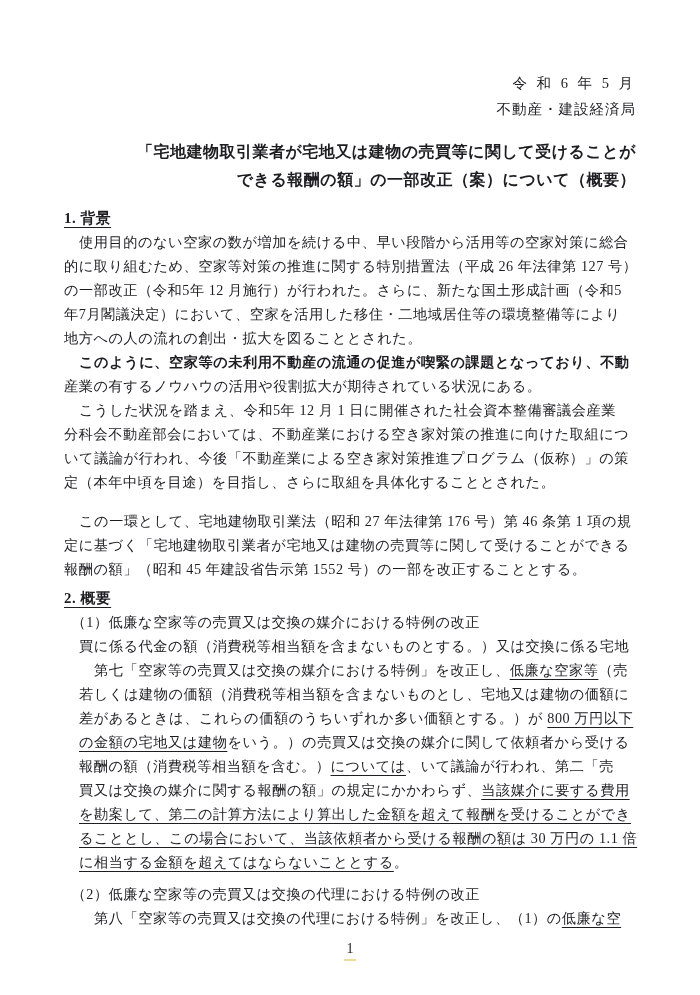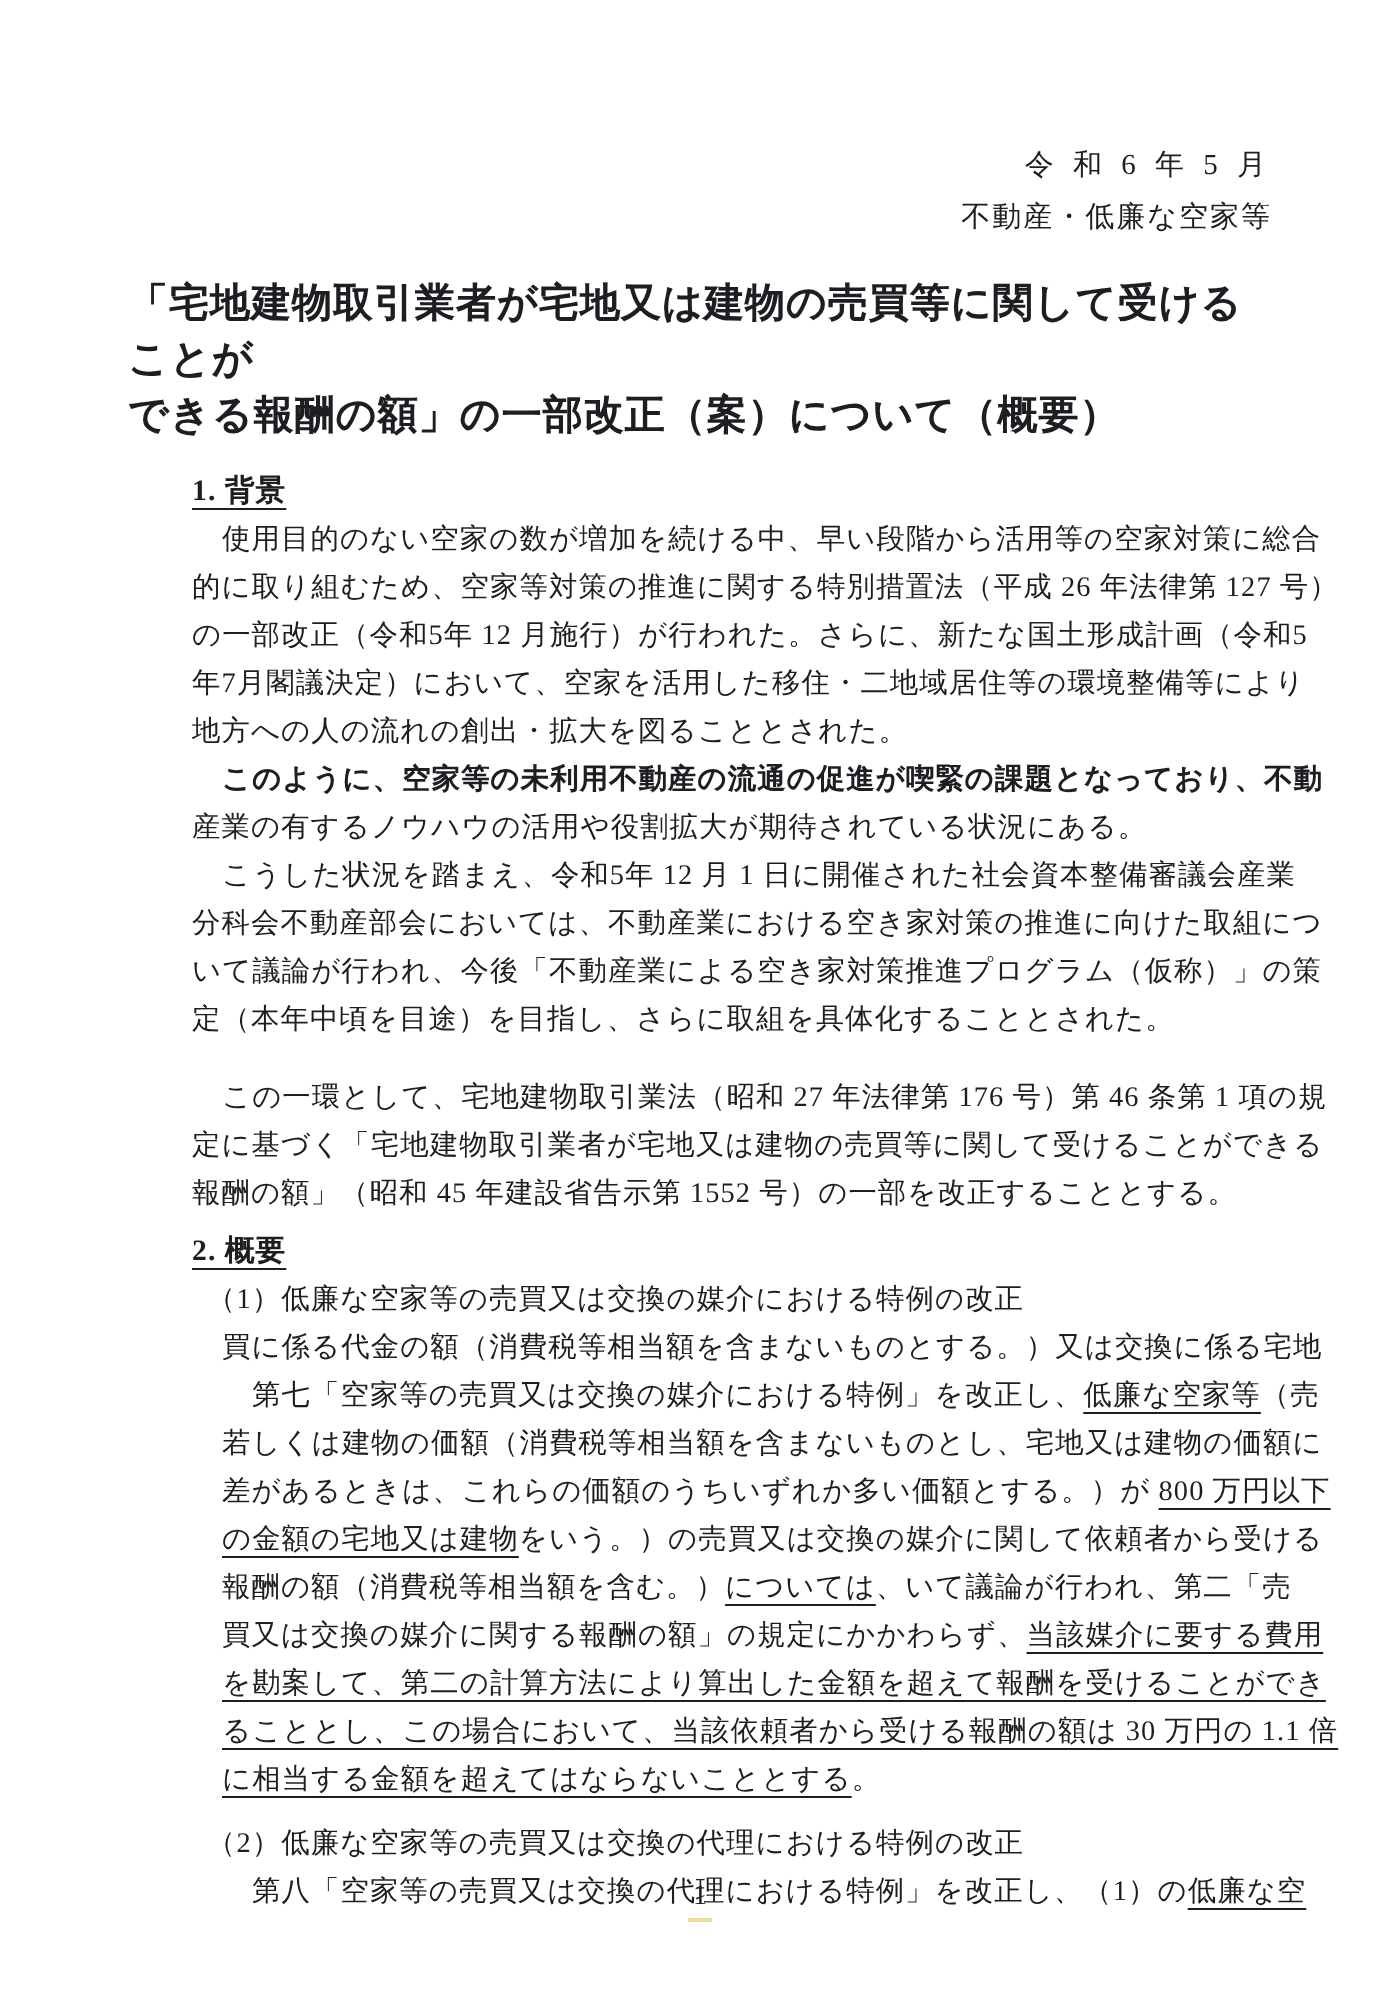--- a/index.html
+++ b/index.html
@@ -17,34 +17,33 @@
   }
   .hdr {
     text-align: right;
     font-size: 14.5px;
     line-height: 26px;
     letter-spacing: 1px;
   }
   .hdr .date-line { letter-spacing: 3px; }
   .doc-title {
     margin-top: 16px;
-    text-align: left;
+    text-align: right;
     font-weight: bold;
-    font-size: 20px;
+    font-size: 16px;
     line-height: 28px;
     letter-spacing: 0.5px;
   }
   #doc-body { margin-top: 12px; }
   .line {
     height: 24px;
     line-height: 24px;
     font-size: 14.2px;
     letter-spacing: 0.55px;
     white-space: pre;
-    margin-left: 32px;
   }
   .line.h {
     font-weight: bold;
     font-size: 14.8px;
   }
   .line.h > span {
     text-decoration: underline;
     text-underline-offset: 4px;
     text-decoration-thickness: 1.3px;
   }
@@ -75,21 +74,21 @@
     background: #e8dd9b;
   }
 </style>
 </head>
 <body>
 
 <div class="page">
 
   <div class="hdr">
     <div class="date-line">令 和 6 年 5 月</div>
-    <div>不動産・低廉な空家等</div>
+    <div>不動産・建設経済局</div>
   </div>
 
   <div class="doc-title">
     <div>「宅地建物取引業者が宅地又は建物の売買等に関して受けることが</div>
     <div>できる報酬の額」の一部改正（案）について（概要）</div>
   </div>
 
   <div id="doc-body">
       <div class="line h"><span>1. 背景</span></div>
       <div class="line" style="padding-left: 15px;"><span>使用目的のない空家の数が増加を続ける中、早い段階から活用等の空家対策に総合</span></div>

